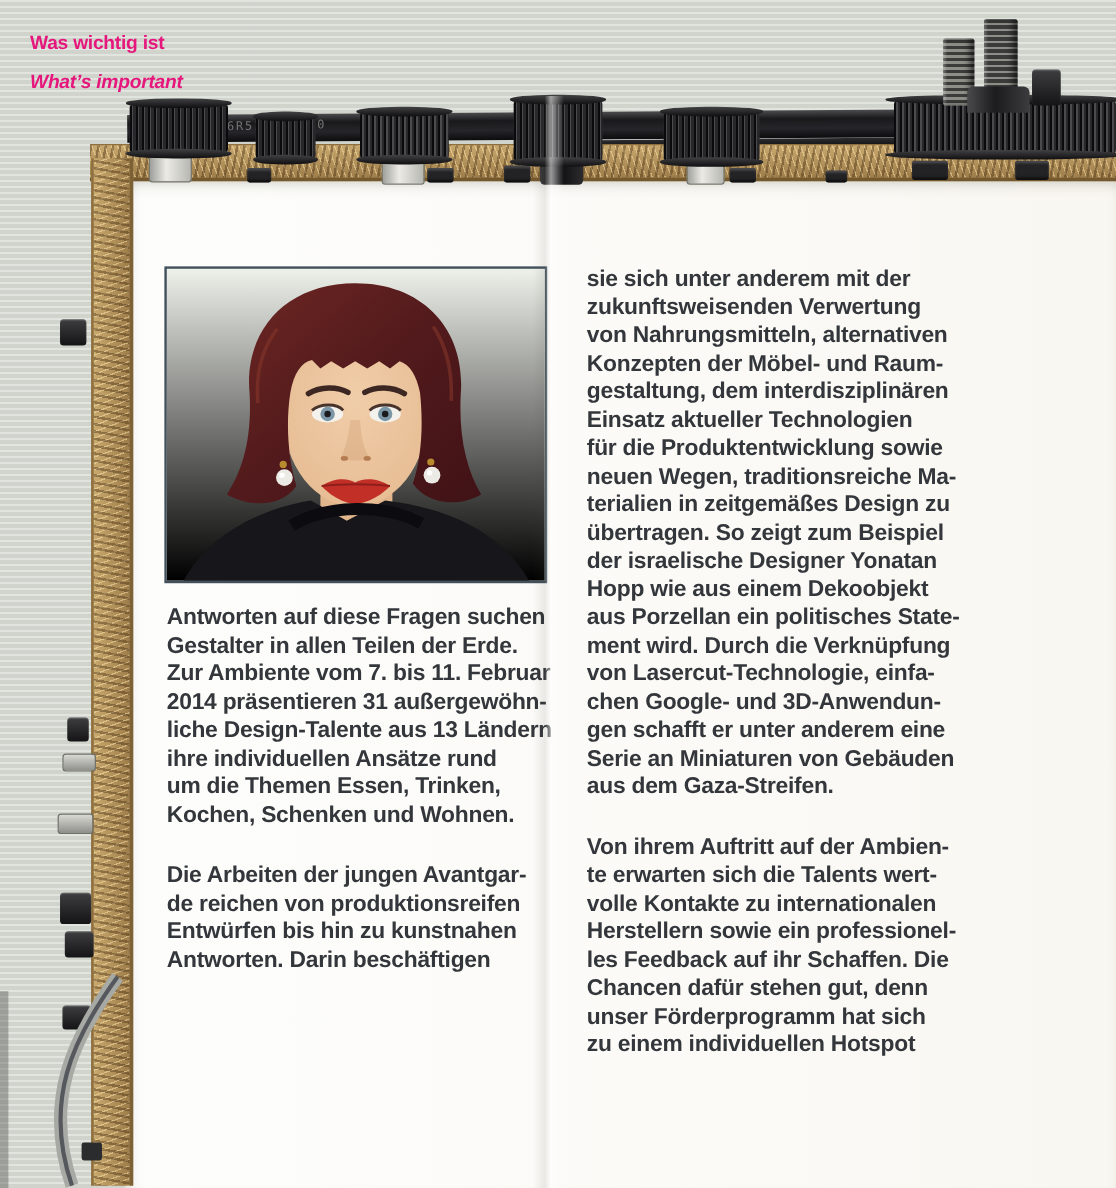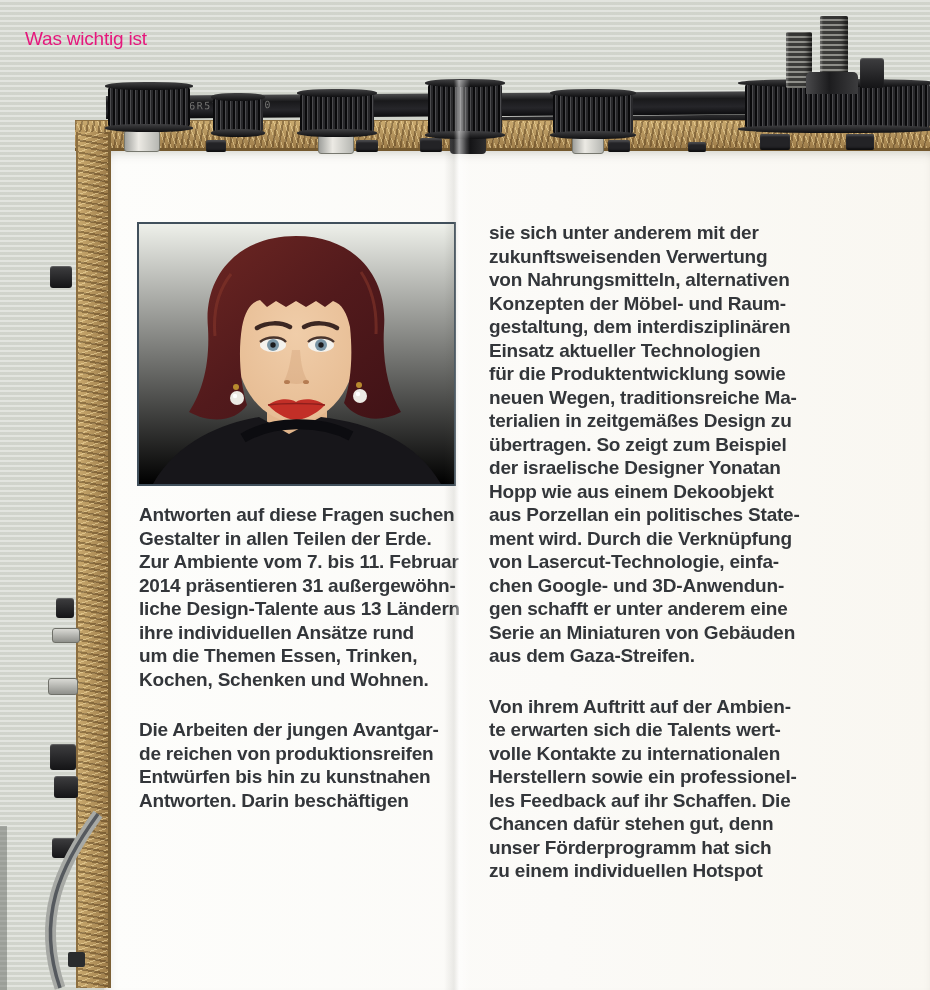--- a/index.html
+++ b/index.html
@@ -10,21 +10,21 @@
     --paper:#fcfbf8;
   }
   html,body{margin:0;padding:0;}
   .scan{
     position:relative;width:930px;height:990px;overflow:hidden;
     background-color:var(--backdrop);
     background-image:repeating-linear-gradient(180deg, rgba(255,255,255,.30) 0 2px, rgba(120,125,115,.06) 2px 5px);
     font-family:"Liberation Sans", sans-serif;
   }
   
-  .headline{position:absolute;left:25px;color:var(--accent);font-weight:normal;font-size:19px;letter-spacing:-.2px;white-space:pre;}
+  .headline{position:absolute;left:25px;color:var(--accent);font-weight:bold;font-size:16px;letter-spacing:-.2px;white-space:pre;}
   .headline.de{top:28px;}
   .headline.en{top:60px;font-style:italic;}
   
   .page{
     position:absolute;left:104px;top:146px;width:826px;height:844px;
     background:linear-gradient(90deg,#fdfdfb 0%, #fbfaf7 55%, #f9f7f1 100%);
     box-shadow:inset 0 12px 12px -7px rgba(90,85,70,.35), inset 12px 0 12px -9px rgba(0,0,0,.14);
   }
   
   .fold{
@@ -129,20 +129,21 @@
   .col p{margin:0 0 27px 0;white-space:pre;}
   .col-left{left:139px;top:503px;width:350px;}
   .col-right{left:489px;top:221px;width:410px;}
 </style>
 </head>
 <body>
 
 <div class="scan">
 
   <div class="headline de">Was wichtig ist</div>
+  <div class="headline en">What’s important</div>
 
   <div class="page"></div>
 
   <div class="wood wood-h"></div>
   <div class="wood wood-v"></div>
 
   <div class="belt">
     <span class="belt-marking">SDP A 6R51M424060</span>
   </div>
   <div class="belt-lower"></div>

